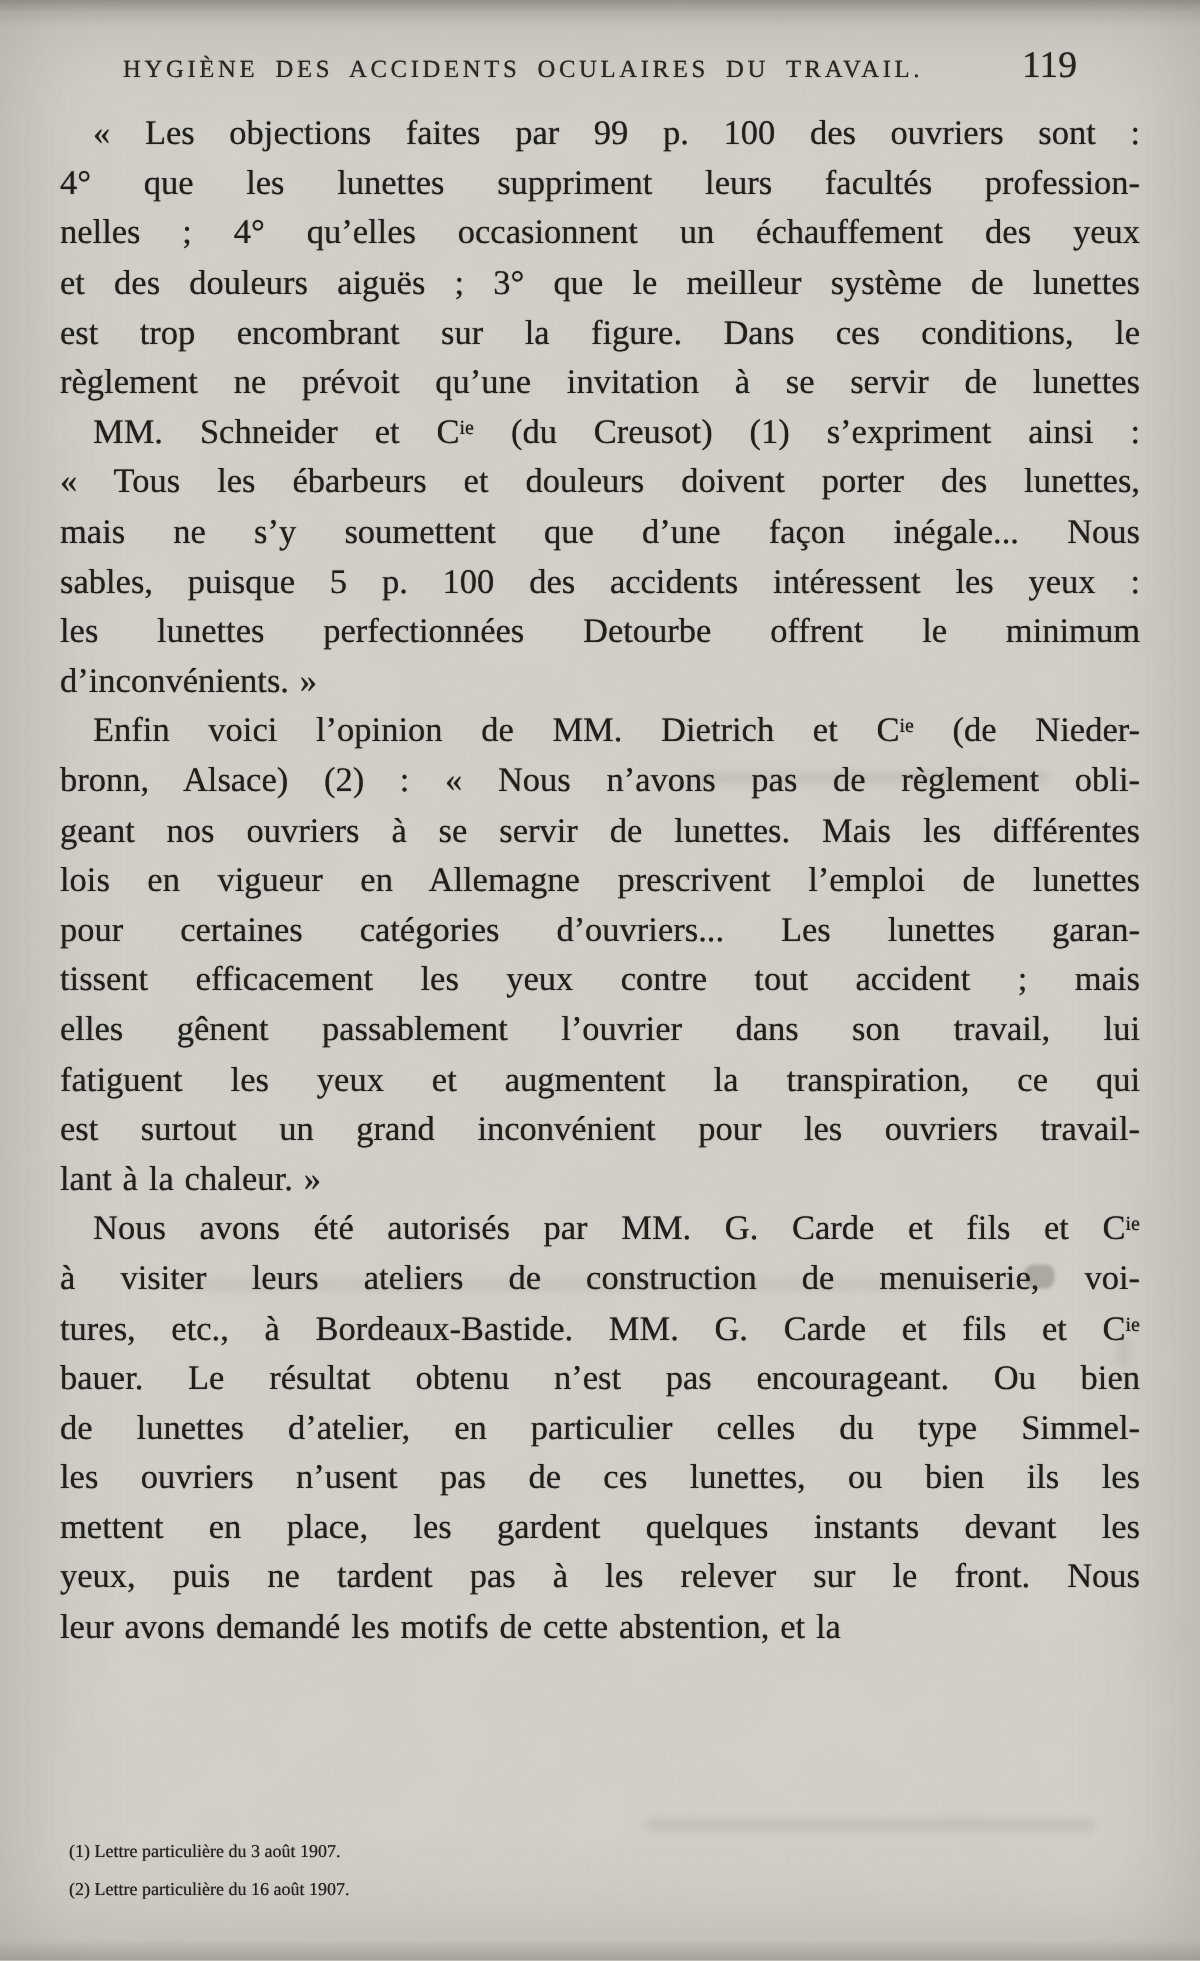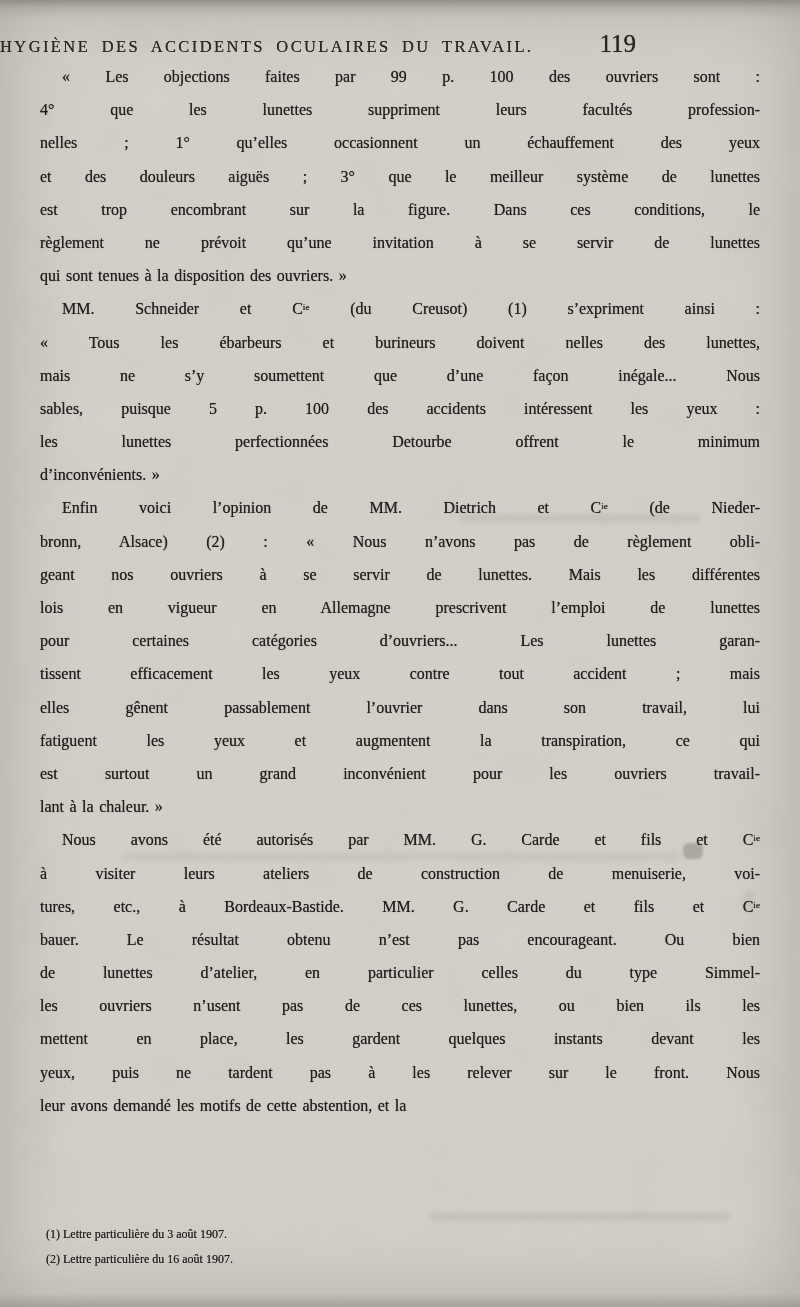--- a/index.html
+++ b/index.html
@@ -22,36 +22,36 @@
     background:linear-gradient(to bottom,rgba(110,107,102,0.55),rgba(110,107,102,0.18) 45%,rgba(110,107,102,0) 100%);
     pointer-events:none;
   }
   .edge-bottom{
     position:absolute;bottom:0;left:0;width:100%;height:14px;
     background:linear-gradient(to top,rgba(120,117,110,0.38),rgba(120,117,110,0) 100%);
     pointer-events:none;
   }
   .header{
     position:absolute;top:30px;left:0;width:100%;
-    display:flex;align-items:baseline;gap:22px;
+    display:flex;justify-content:center;align-items:baseline;gap:22px;
   }
   .running-title{
     font-size:16.5px;letter-spacing:2.4px;word-spacing:5px;
     color:#2a2823;
     text-shadow:0 0 0.6px rgba(35,32,28,0.8);
     white-space:nowrap;
   }
   .page-number{
     font-size:25px;color:#26241f;
     text-shadow:0 0 0.7px rgba(35,32,28,0.8);
     margin-left:44px;
   }
   .body-text{
-    position:absolute;top:60px;left:40px;width:720px;
-    font-size:16px;line-height:33.2px;
+    position:absolute;top:72px;left:40px;width:720px;
+    font-size:23px;line-height:33.2px;
     word-spacing:1.5px;
     text-shadow:0 0 0.7px rgba(33,31,27,0.75);
   }
   .line{
     text-align:justify;
     text-align-last:justify;
     height:33.2px;overflow:visible;white-space:normal;
   }
   .line.plast{text-align-last:left;}
   .line.pfirst{text-indent:22px;}
@@ -103,29 +103,28 @@
 
   <div class="header">
     <span class="running-title">HYGIÈNE DES ACCIDENTS OCULAIRES DU TRAVAIL.</span>
     <span class="page-number">119</span>
   </div>
 
   <div class="body-text" id="bodyText">
       <div class="para">
         <div class="line pfirst">« Les objections faites par 99 p. 100 des ouvriers sont :</div>
         <div class="line">4° que les lunettes suppriment leurs facultés profession-</div>
-        <div class="line">nelles ; 1° qu’elles occasionnent un échauffement des yeux</div>
+        <div class="line">nelles ; 4° qu’elles occasionnent un échauffement des yeux</div>
         <div class="line">et des douleurs aiguës ; 3° que le meilleur système de lunettes</div>
         <div class="line">est trop encombrant sur la figure. Dans ces conditions, le</div>
         <div class="line">règlement ne prévoit qu’une invitation à se servir de lunettes</div>
-        <div class="line plast">qui sont tenues à la disposition des ouvriers. »</div>
       </div>
       <div class="para">
         <div class="line pfirst">MM. Schneider et C<sup>ie</sup> (du Creusot) (1) s’expriment ainsi :</div>
-        <div class="line">« Tous les ébarbeurs et burineurs doivent nelles des lunettes,</div>
+        <div class="line">« Tous les ébarbeurs et douleurs doivent porter des lunettes,</div>
         <div class="line">mais ne s’y soumettent que d’une façon inégale... Nous</div>
         <div class="line">sables, puisque 5 p. 100 des accidents intéressent les yeux :</div>
         <div class="line">les lunettes perfectionnées Detourbe offrent le minimum</div>
         <div class="line plast">d’inconvénients. »</div>
       </div>
       <div class="para">
         <div class="line pfirst">Enfin voici l’opinion de MM. Dietrich et C<sup>ie</sup> (de Nieder-</div>
         <div class="line">bronn, Alsace) (2) : « Nous n’avons pas de règlement obli-</div>
         <div class="line">geant nos ouvriers à se servir de lunettes. Mais les différentes</div>
         <div class="line">lois en vigueur en Allemagne prescrivent l’emploi de lunettes</div>

